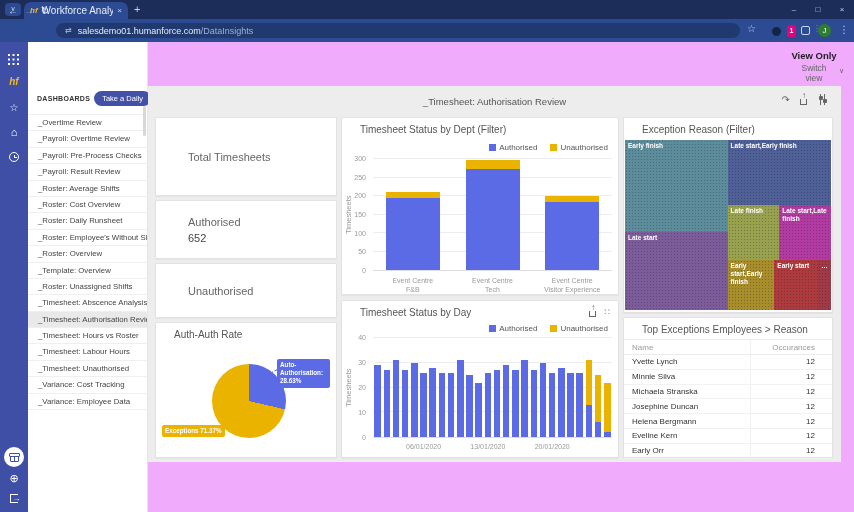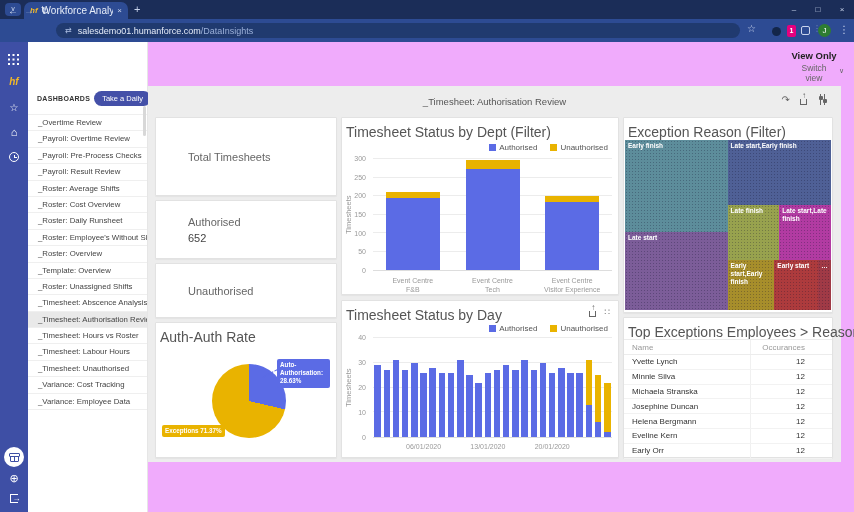--- a/index.html
+++ b/index.html
@@ -90,21 +90,21 @@
   #kpi3{left:7px;top:177px;width:182px;height:55px}
   #pie-card{left:7px;top:236px;width:182px;height:136px}
   #dept-card{left:193px;top:31px;width:278px;height:178px}
   #day-card{left:193px;top:214px;width:278px;height:158px}
   #tree-card{left:475px;top:31px;width:210px;height:196px}
   #table-card{left:475px;top:231px;width:210px;height:141px}
   .kpi-box{height:100%;display:flex;flex-direction:column;justify-content:center;padding-left:32px}
   .kpi-label{font-size:11px;color:#666}
   .kpi-value{font-size:11px;color:#444;margin-top:4px}
 
-  .c-title{position:absolute;left:4px;top:6px;font-size:14px;color:#555;white-space:nowrap}
+  .c-title{position:absolute;left:18px;top:6px;font-size:10px;color:#555;white-space:nowrap}
   .legend{position:absolute;right:10px;display:flex;gap:13px;align-items:center;font-size:8px;color:#555}
   #dept-card .legend{top:25px}
   #day-card .legend{top:23px}
   .lg-it{display:flex;align-items:center}
   .sw{width:7px;height:7px;display:inline-block;margin-right:3px}
   .ylab{position:absolute;left:2px;writing-mode:vertical-rl;transform:rotate(180deg);
     font-size:7.5px;color:#999;display:flex;align-items:center;justify-content:center}
   .plot{position:absolute;border-bottom:1px solid #DDD;background:#fff}
   .grid{position:absolute;left:0;right:0;height:1px;background:#ECECEC}
   .slots{position:absolute;left:0;top:0;right:0;bottom:0;display:flex;align-items:flex-end}
@@ -120,21 +120,21 @@
 
   
   .tree{position:absolute;left:1px;right:1px;top:22px;bottom:2px;overflow:hidden}
   .tile{position:absolute;padding:2px 3px;font-size:6.5px;font-weight:bold;color:#fff;overflow:hidden;line-height:1.25;
     background-image:radial-gradient(rgba(15,15,45,.28) .6px,transparent .9px);background-size:3px 3px;cursor:pointer}
 
   
   .tbl-head{position:absolute;top:21px;left:0;right:0;height:16px;display:flex;align-items:center;
     font-size:8px;color:#999;border-top:1px solid #ECECEC;border-bottom:1px solid #ECECEC}
   .tc-name{flex:1;padding-left:8px;white-space:nowrap;overflow:hidden}
-  .tc-occ{width:82px;text-align:right;padding-right:27px;border-left:1px solid #F0F0F0;align-self:stretch;
+  .tc-occ{width:82px;text-align:right;padding-right:17px;border-left:1px solid #F0F0F0;align-self:stretch;
     display:flex;align-items:center;justify-content:flex-end}
   .tbl-body{position:absolute;top:37px;left:0;right:0}
   .tbl-row{height:14.8px;display:flex;align-items:center;font-size:8px;color:#333;border-bottom:1px solid #F2F2F2}
 
   
   .pie{position:absolute;left:56px;top:41px;width:74px;height:74px;border-radius:50%}
   .callout{position:absolute;color:#fff;font-weight:bold;font-size:6.3px;padding:2px 3px;border-radius:2px;line-height:1.3}
   .co-blue{left:121px;top:36px;width:53px}
   .co-yellow{left:6px;top:102px;white-space:nowrap}
   .lead{position:absolute;border-top:1px dashed}

